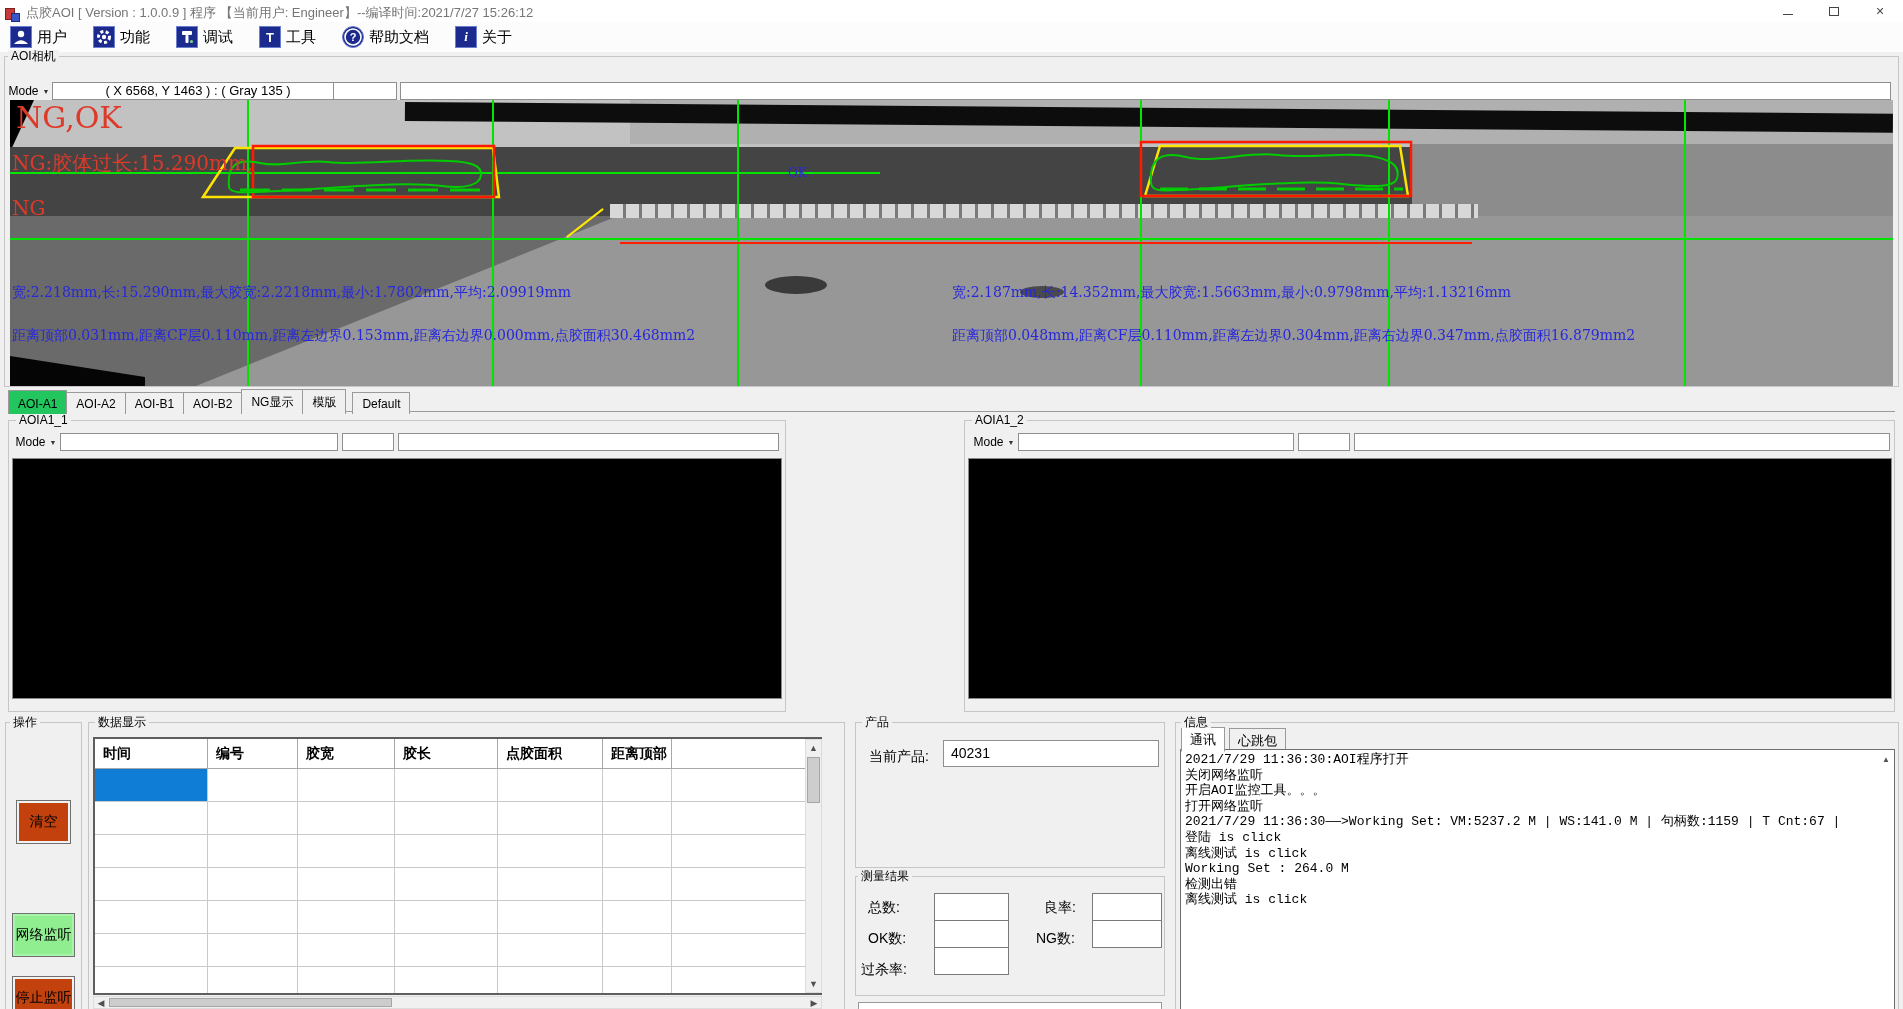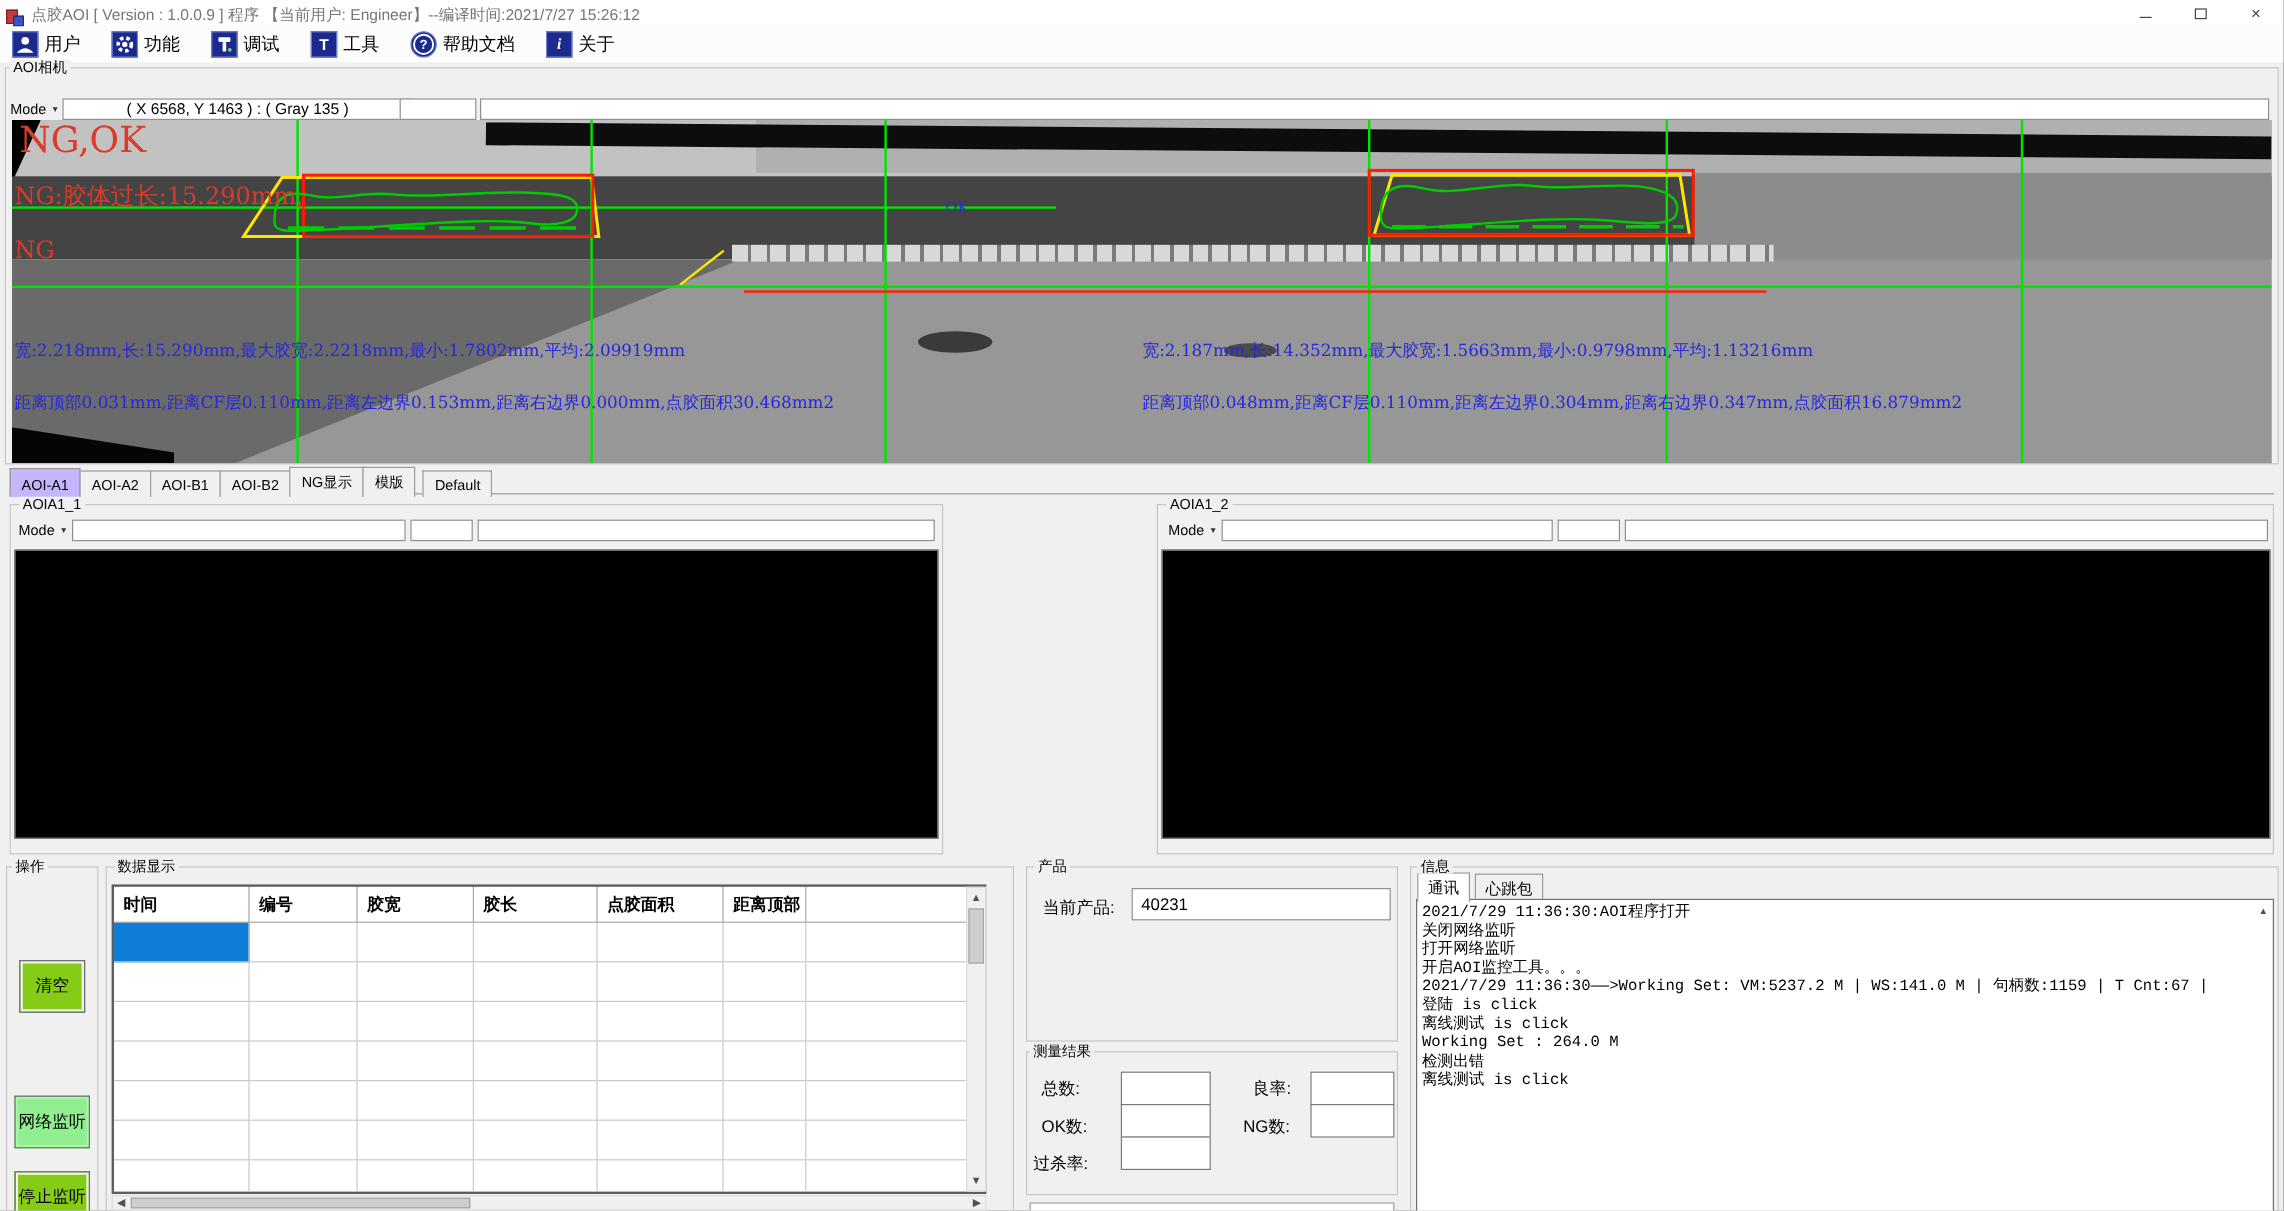--- a/index.html
+++ b/index.html
@@ -33,26 +33,26 @@
 .cam .layer{position:absolute}
 .gv{position:absolute;top:0;bottom:0;width:2px;background:#00e400}
 .gh{position:absolute;height:2px;background:#00e400}
 .rh{position:absolute;height:2px;background:#ff2000}
 .yline{position:absolute;height:2px;background:#ffe800}
 .ov-red{position:absolute;color:#dd3a2a;font-family:"DejaVu Serif","Liberation Serif",serif;white-space:nowrap}
 .ov-blue{position:absolute;color:#2727dd;font-family:"DejaVu Serif","Liberation Serif",serif;font-size:14px;white-space:nowrap}
 
 .tabstrip{position:absolute;left:8px;top:389px;display:flex;align-items:flex-end;z-index:4}
 .tab{font-size:12px;padding:4px 9px 3px 9px;border:1px solid #9a9a9a;border-bottom:none;background:#f0f0f0;margin-right:-1px;white-space:nowrap}
-.tab.active{background:#c4b5fd;padding-top:6px;position:relative;z-index:2}
+.tab.active{background:#22c55e;padding-top:6px;position:relative;z-index:2}
 .tabline{position:absolute;left:8px;top:411px;width:1887px;height:0;border-top:1px solid #9a9a9a}
 
 .blackpane{position:absolute;background:#000;border:1px solid #8a8a8a}
 
-.btn{position:absolute;background:#84cc16;border:1px solid #707070;display:flex;align-items:center;justify-content:center;font-size:14px;box-shadow:inset 0 0 0 2px #f2f2f2}
+.btn{position:absolute;background:#c2410c;border:1px solid #707070;display:flex;align-items:center;justify-content:center;font-size:14px;box-shadow:inset 0 0 0 2px #f2f2f2}
 .btn.green{background:#90ee90;box-shadow:inset 0 0 0 2px #a8f4a8}
 
 .table{position:absolute;left:93px;top:737px;width:729px;height:258px;border:2px solid #5e5e5e;background:#fff;overflow:hidden}
 .thead,.trow{display:grid;grid-template-columns:113px 90px 97px 103px 105px 69px 1fr}
 .thead{height:30px}
 .trow{height:33px}
 .thcell{border-right:1px solid #a8a8a8;border-bottom:1px solid #a8a8a8;font-weight:bold;font-size:14px;display:flex;align-items:center;padding-left:8px}
 .tcell{border-right:1px solid #c9c9c9;border-bottom:1px solid #c9c9c9}
 .thcell:last-child,.tcell:last-child{border-right:none}
 .tcell.sel{background:#0f7cd5}
@@ -349,22 +349,22 @@
   <div class="resbox" style="left:934px;top:947px;width:75px;height:28px"></div>
   <div class="resbox" style="left:858px;top:1002px;width:304px;height:40px;border-color:#9a9a9a"></div>
 
   <div class="grouplabel" style="left:1181px;top:716px">信息</div>
   <div class="groupbox" style="left:1175px;top:722px;width:724px;height:287px;border-bottom:none"></div>
   <div class="infotab active" style="left:1181px;top:727px">通讯</div>
   <div class="infotab" style="left:1229px;top:728px">心跳包</div>
   <div class="logbox">
     <div class="logline">2021/7/29 11:36:30:AOI程序打开</div>
     <div class="logline">关闭网络监听</div>
+    <div class="logline">开启AOI监控工具。。。</div>
     <div class="logline">打开网络监听</div>
-    <div class="logline">开启AOI监控工具。。。</div>
     <div class="logline">2021/7/29 11:36:30——&gt;Working Set: VM:5237.2 M | WS:141.0 M | 句柄数:1159 | T Cnt:67 |</div>
     <div class="logline">登陆 is click</div>
     <div class="logline">离线测试 is click</div>
     <div class="logline">Working Set : 264.0 M</div>
     <div class="logline">检测出错</div>
     <div class="logline">离线测试 is click</div>
   </div>
   <div class="sarrow" style="left:1880px;top:753px;width:12px;height:12px;font-size:8px">▲</div>
 
 </div>

